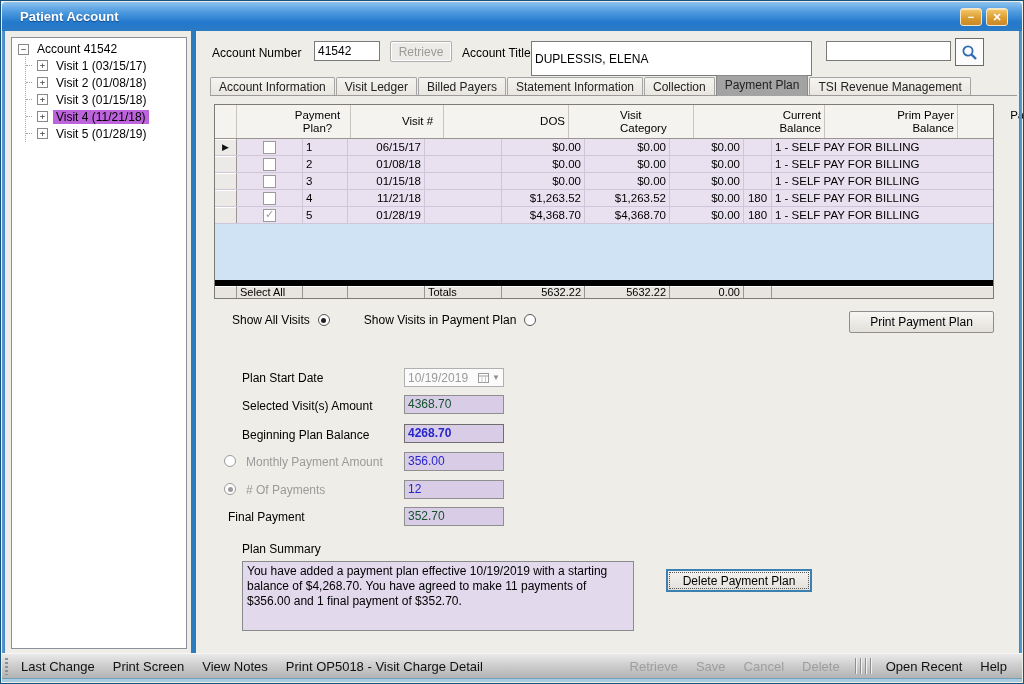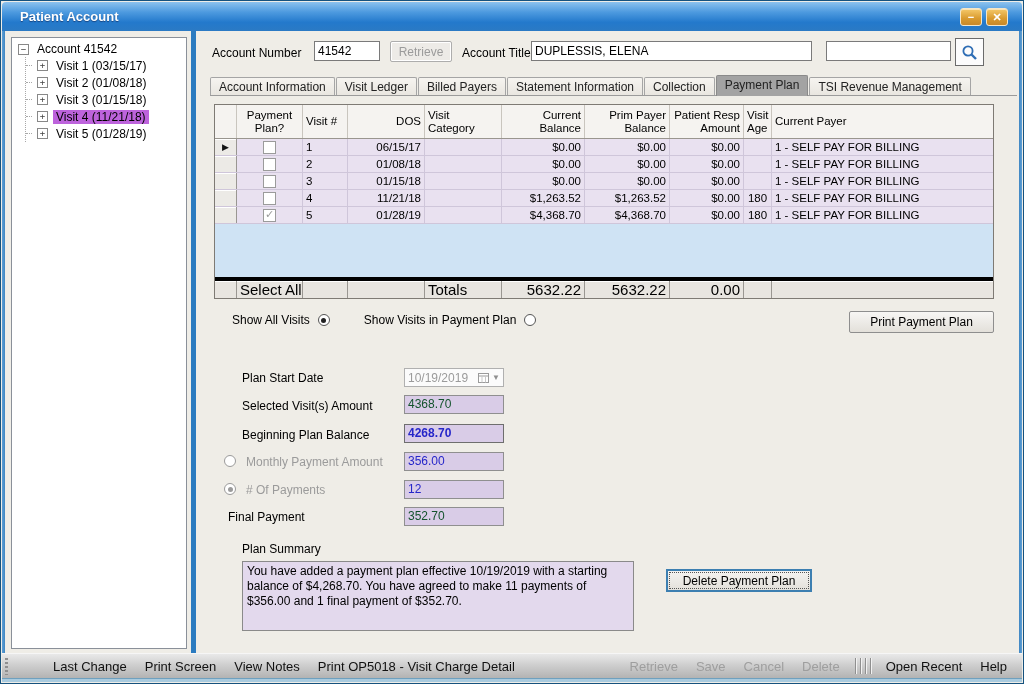--- a/index.html
+++ b/index.html
@@ -77,32 +77,32 @@
     border-radius:2px 2px 0 0; color:#222;
   }
   .tab.active{ background:#a3a3a3; height:21px; position:relative; top:1px; border-color:#8A8A8A; z-index:2; }
 
   
   .grid{
     position:absolute; left:18px; top:73px; width:780px; height:195px;
     border:1px solid #7E7A74; background:#CFE3F4; display:flex; flex-direction:column; font-size:11.5px;
   }
   .g-row{ display:grid; grid-template-columns:22px 66px 45px 77px 77px 83px 85px 74px 28px 1fr; }
-  .g-head{ background:#F5F3F0; border-bottom:1px solid #99958E; flex:0 0 34px; }
+  .g-head{ background:#F5F3F0; border-bottom:1px solid #99958E; flex:0 0 34px;gap:48px; }
   .g-head .cell{ border-right:1px solid #C9C5BE; display:flex; align-items:center; padding:1px 3px; line-height:1.05; color:#000; }
   .cell.r{ justify-content:flex-end; text-align:right; }
   .cell.c{ justify-content:center; text-align:center; }
   .g-body .g-row{ background:#E9E1F0; height:17px; border-bottom:1px solid #CFC6DA; }
   .g-body .cell{ border-right:1px solid #CFC6DA; display:flex; align-items:center; padding:0 3px; overflow:hidden; white-space:nowrap; }
   .g-body .cell.sel{ background:#ECEAE6; border-right:1px solid #9A9792; box-shadow:inset 0 1px 0 #fff; justify-content:center; padding:0; }
   .arrow{ font-size:9px; color:#111; }
   .gcheck{ width:13px; height:13px; border:1px solid #9B9B9B; background:#fff; margin:0 auto; position:relative; }
   .gcheck.checked::after{ content:"✓"; position:absolute; left:1px; top:-2px; font-size:11px; color:#9A9A9A; }
   .g-fill{ flex:1; background:#CFE3F4; }
-  .g-foot{ flex:0 0 15px; background:#E8E5E0; border-top:4px solid #000000; font-size:15px; }
+  .g-foot{ flex:0 0 15px; background:#E8E5E0; border-top:6px solid #000000; font-size:11px; }
   .g-foot .cell{ border-right:1px solid #9A9792; box-shadow:inset 0 1px 0 #fff; display:flex; align-items:center; padding:0 3px; white-space:nowrap; }
 
   
   .radio{ width:12px; height:12px; border:1px solid #555; border-radius:50%; background:#fff; display:inline-block; position:relative; flex:0 0 12px;}
   .radio.on::after{ content:""; position:absolute; left:2.5px; top:2.5px; width:5px; height:5px; border-radius:50%; background:#222; }
   .radio.dis{ border-color:#9B9B9B; }
   .radio.dis.on::after{ background:#9B9B9B; }
   .filter-row{ position:absolute; left:36px; top:282px; display:flex; align-items:center; gap:8px; font-size:12px; }
 
   
@@ -126,21 +126,21 @@
     position:absolute; left:470px; top:538px; width:146px; height:23px;
     border:2px solid #3C7FB1; background:linear-gradient(180deg,#F4F3F1,#E4E1DB);
     font-size:12px; display:flex; align-items:center; justify-content:center;
   }
   .delete-btn .focus-inner{ position:absolute; inset:1px; border:1px dotted #555; pointer-events:none; }
 
   
   .statusbar{
     position:absolute; left:1px; right:1px; bottom:5px; height:25px;
     background:linear-gradient(180deg,#E9E9E9 0%,#CFCFCF 45%,#B3B3B3 100%);
-    border-top:1px solid #F6F6F6; display:flex; align-items:center; font-size:13px; z-index:6;gap:32px;
+    border-top:1px solid #F6F6F6; display:flex; align-items:center; font-size:13px; z-index:6;
   }
   .grip{ width:3px; height:17px; margin:0 4px 0 3px; background:repeating-linear-gradient(180deg,#8F8F8F 0 2px,transparent 2px 4px); }
   .sb-item{ padding:0 9px; color:#111; white-space:nowrap; }
   .sb-item.dis{ color:#9E9E9E; }
   .sb-right{ margin-left:auto; display:flex; align-items:center; }
   .sb-seps{ display:flex; gap:4px; margin:0 6px; }
   .sb-sep{ width:1px; height:16px; background:#8F8F8F; box-shadow:1px 0 0 #F2F2F2; }
 </style>
 </head>
 <body>
@@ -189,21 +189,21 @@
   </div>
 
   <div class="splitter"></div>
 
   <div class="main">
 
     <label class="frm" style="left:16px; top:15px;">Account Number</label>
     <input class="txt" style="left: 118px; top: 10px; width: 66px; height: 20px;" value="41542">
     <button class="btn disabled" style="left:194px; top:10px; width:62px; height:21px;">Retrieve</button>
     <label class="frm" style="left:266px; top:15px;">Account Title</label>
-    <input class="txt" style="left: 335px; top: 10px; width: 281px; height: 20px;" value="DUPLESSIS, ELENA">
+    <input class="txt" style="left: 335px; top: 10px; width: 281px; height: 35px;" value="DUPLESSIS, ELENA">
     <input class="txt" style="left: 630px; top: 10px; width: 125px; height: 20px;" value="">
     <button class="search-btn" style="left:759px; top:7px;">
       <svg width="17" height="17" viewBox="0 0 17 17">
         <circle cx="7" cy="7" r="4.6" fill="none" stroke="#2E6DB4" stroke-width="1.8"></circle>
         <line x1="10.5" y1="10.5" x2="15" y2="15" stroke="#2E6DB4" stroke-width="2.4"></line>
       </svg>
     </button>
 
     <div class="tabs" id="tabs">
         <span class="tab">Account Information</span>

